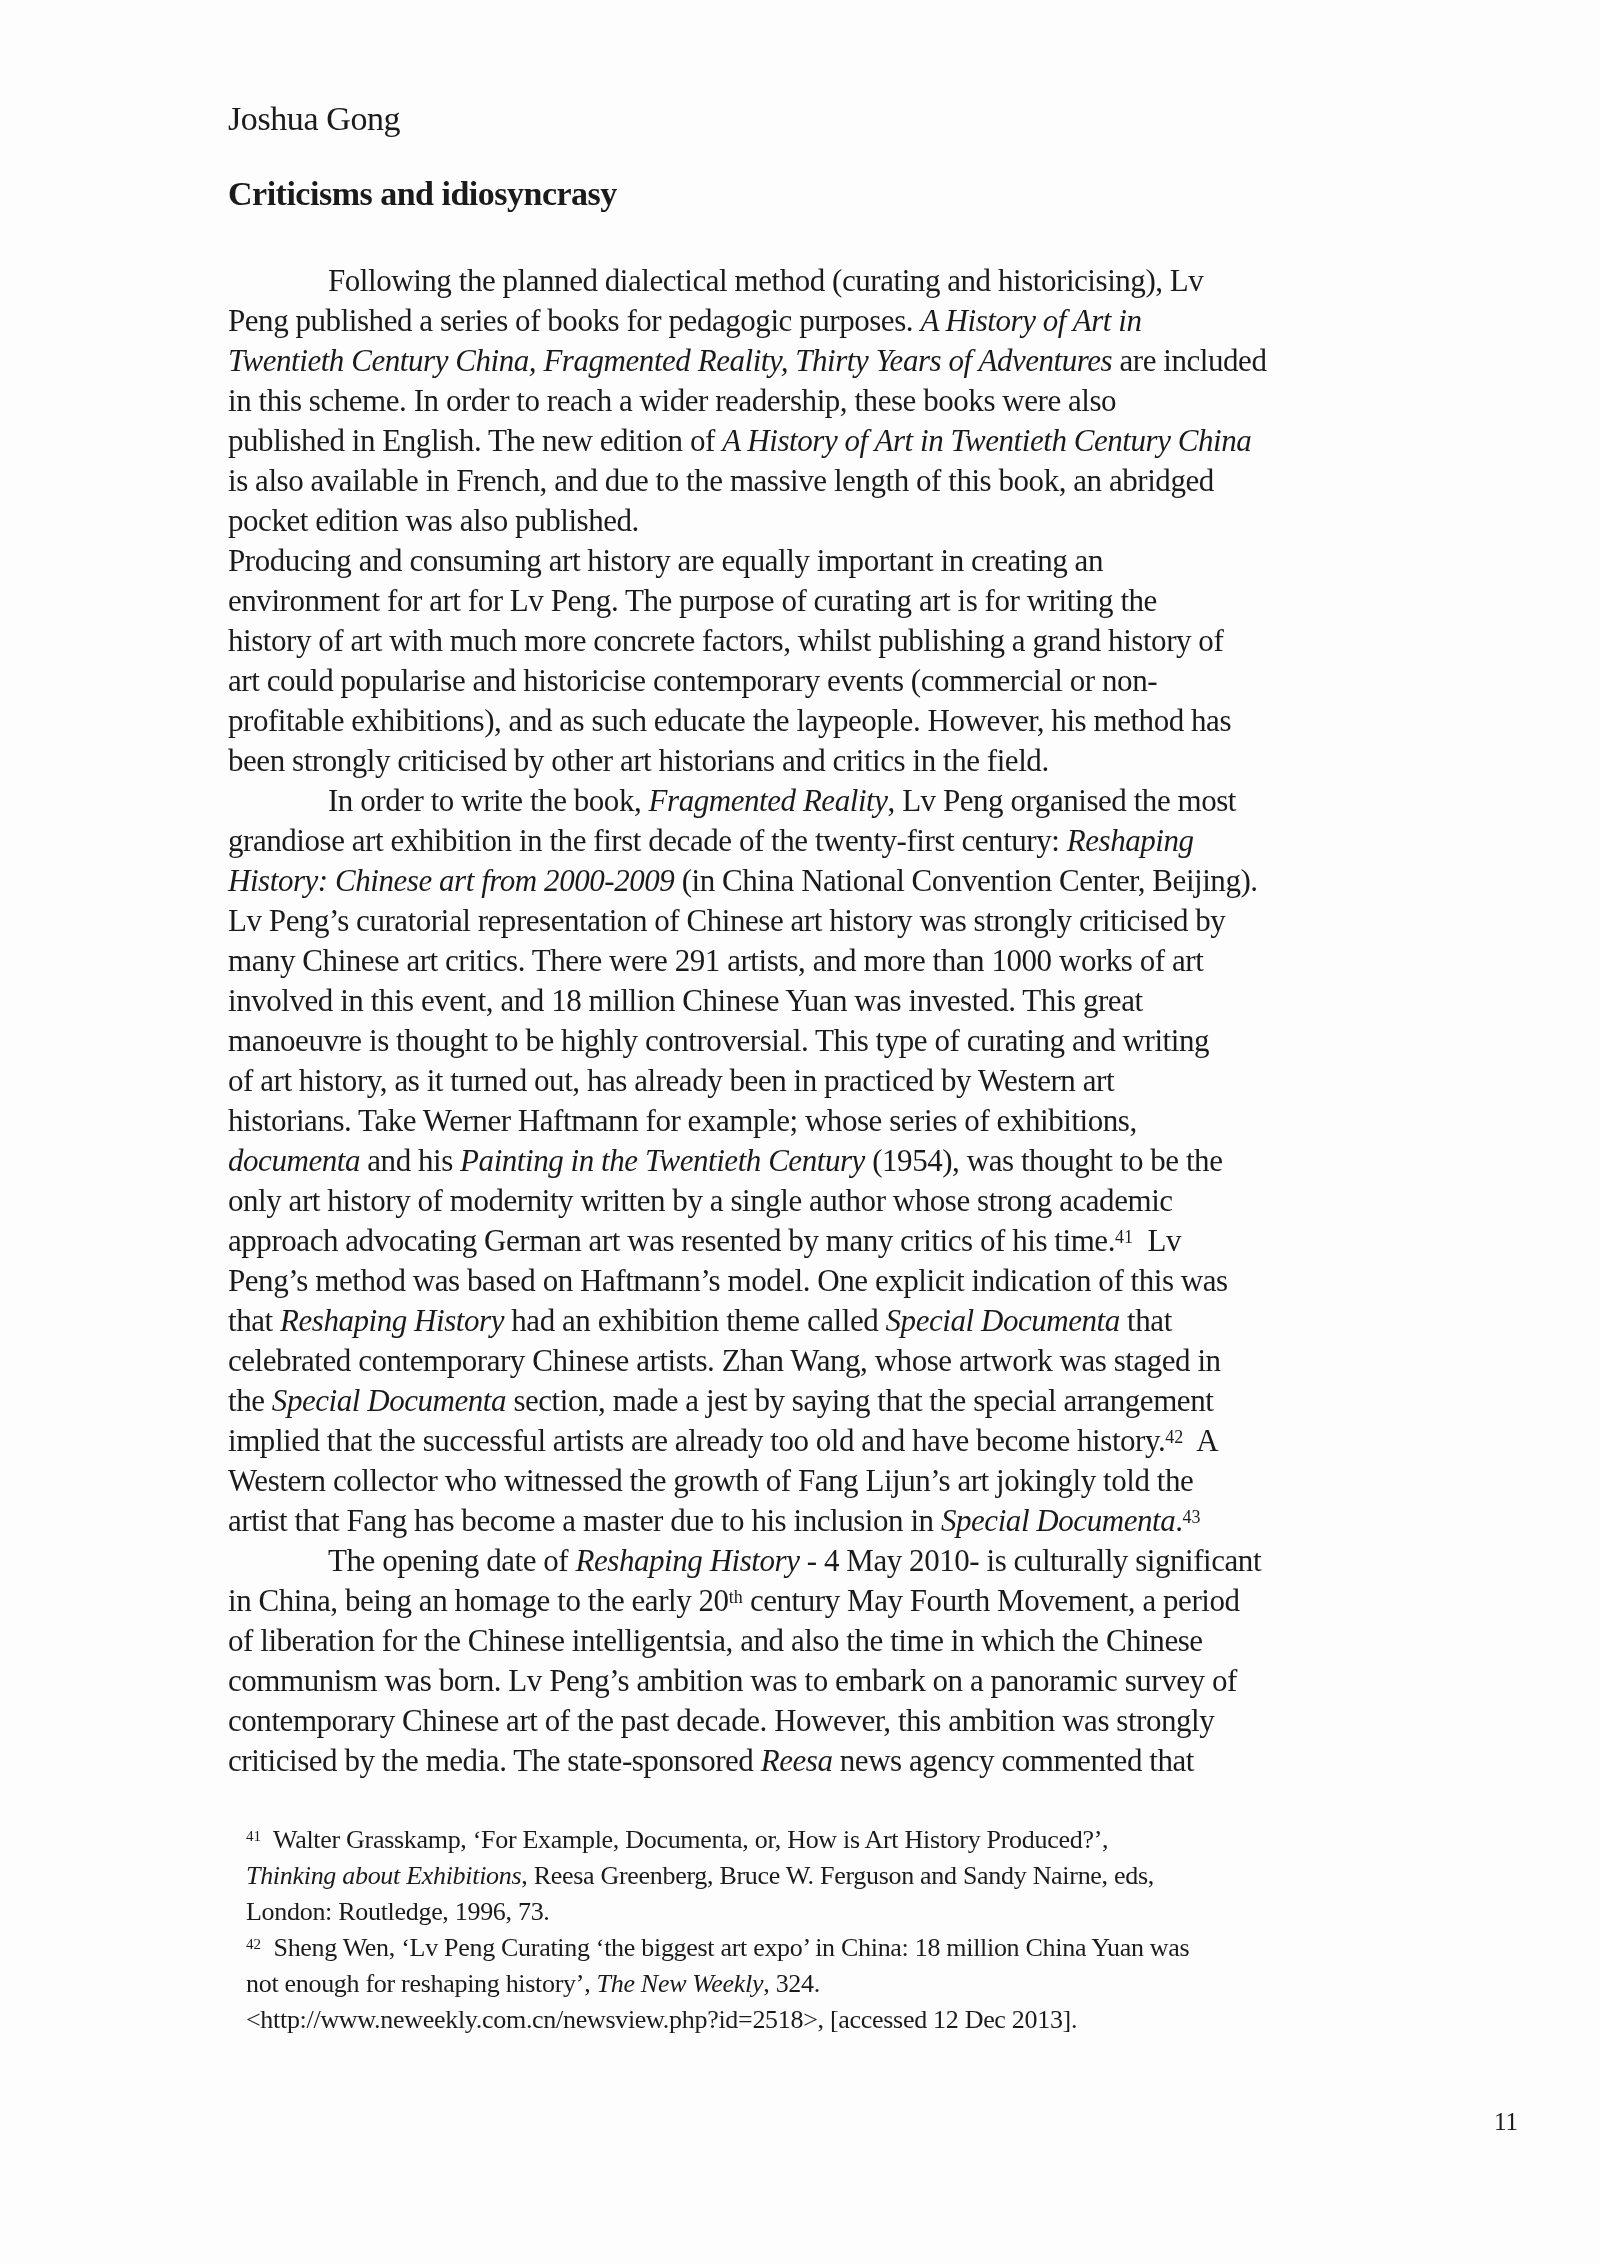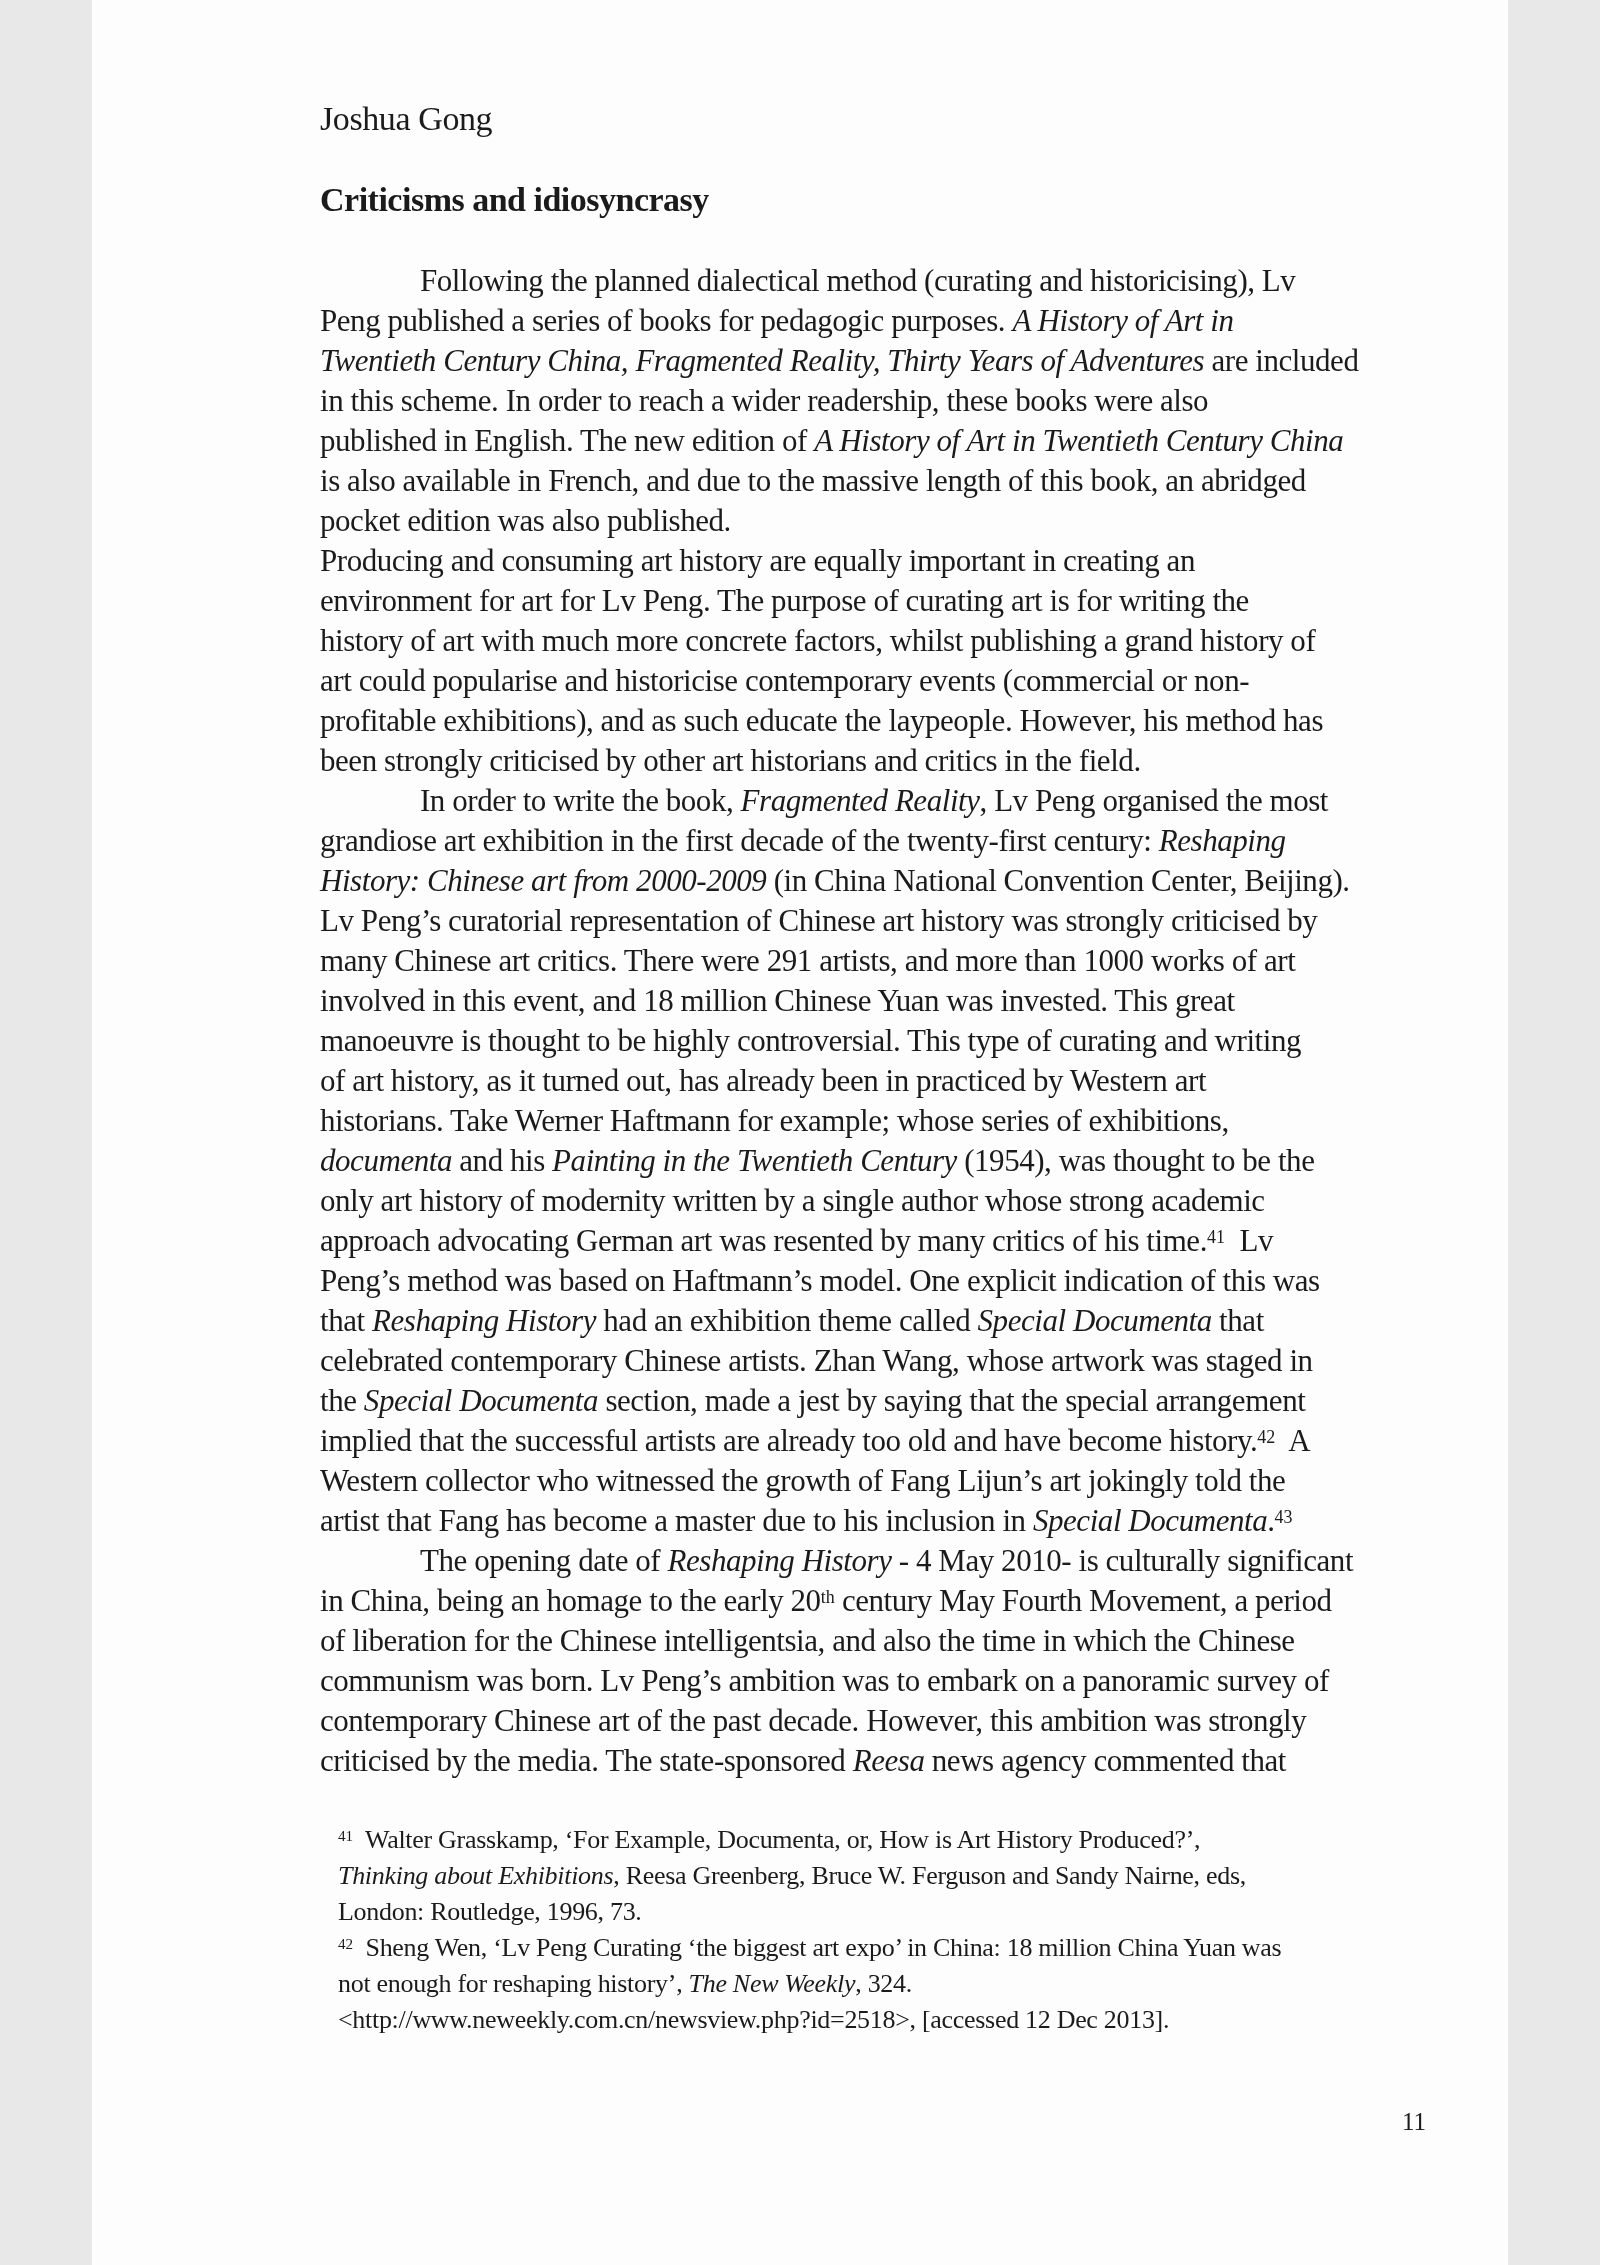--- a/index.html
+++ b/index.html
@@ -2,41 +2,41 @@
 <html><head>
 <meta charset="utf-8">
 <style>
   html, body { margin: 0; padding: 0; }
   body {
     background: #e8e8e8;
     font-family: "Liberation Serif", "DejaVu Serif", serif;
   }
   .page {
     position: relative;
-    width: 1416px;
+    width: 1600px;
     height: 2265px;
     margin: 0 auto;
     background: #fdfdfd;
     color: #1b1b1b;
     overflow: hidden;
   }
   .running-header {
     position: absolute;
     left: 228px;
     top: 100px;
     display: flex;
     column-gap: 64px;
     font-size: 34px;
     letter-spacing: -0.4px;
     white-space: pre;
   }
   .section-heading {
     position: absolute;
     left: 228px;
-    top: 181px;
+    top: 175px;
     font-size: 34px;
     font-weight: bold;
     letter-spacing: -0.5px;
     white-space: pre;
     font-family: Liberation Serif, serif;
   }
   .body-text {
     position: absolute;
     left: 228px;
     top: 261px;

